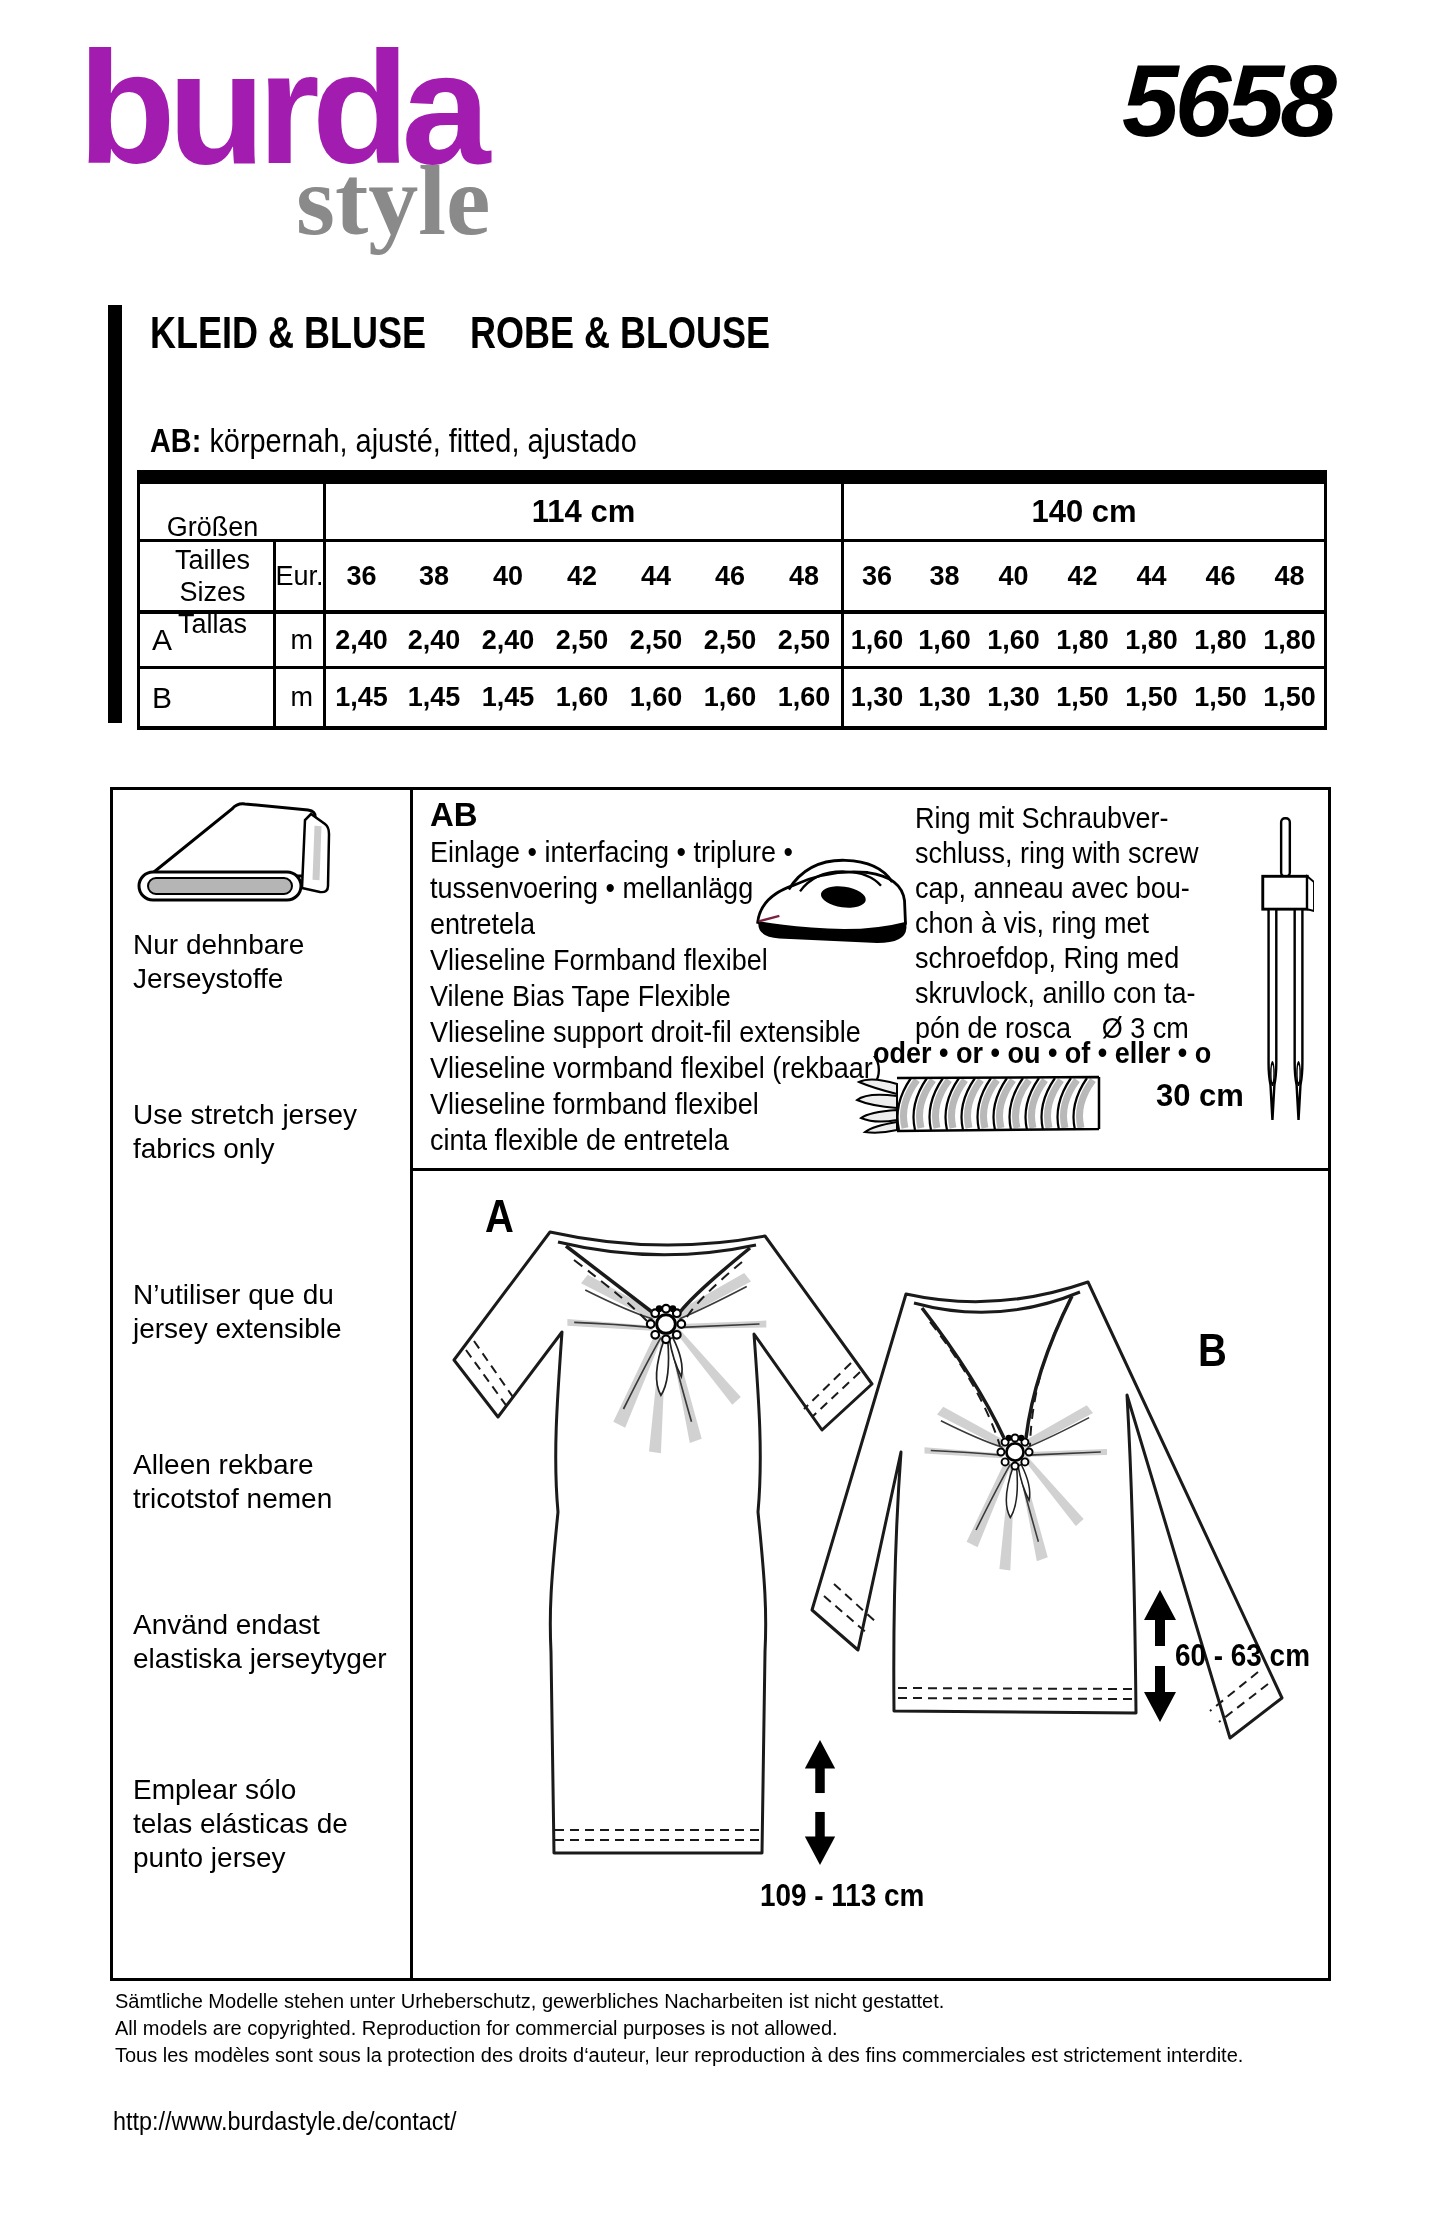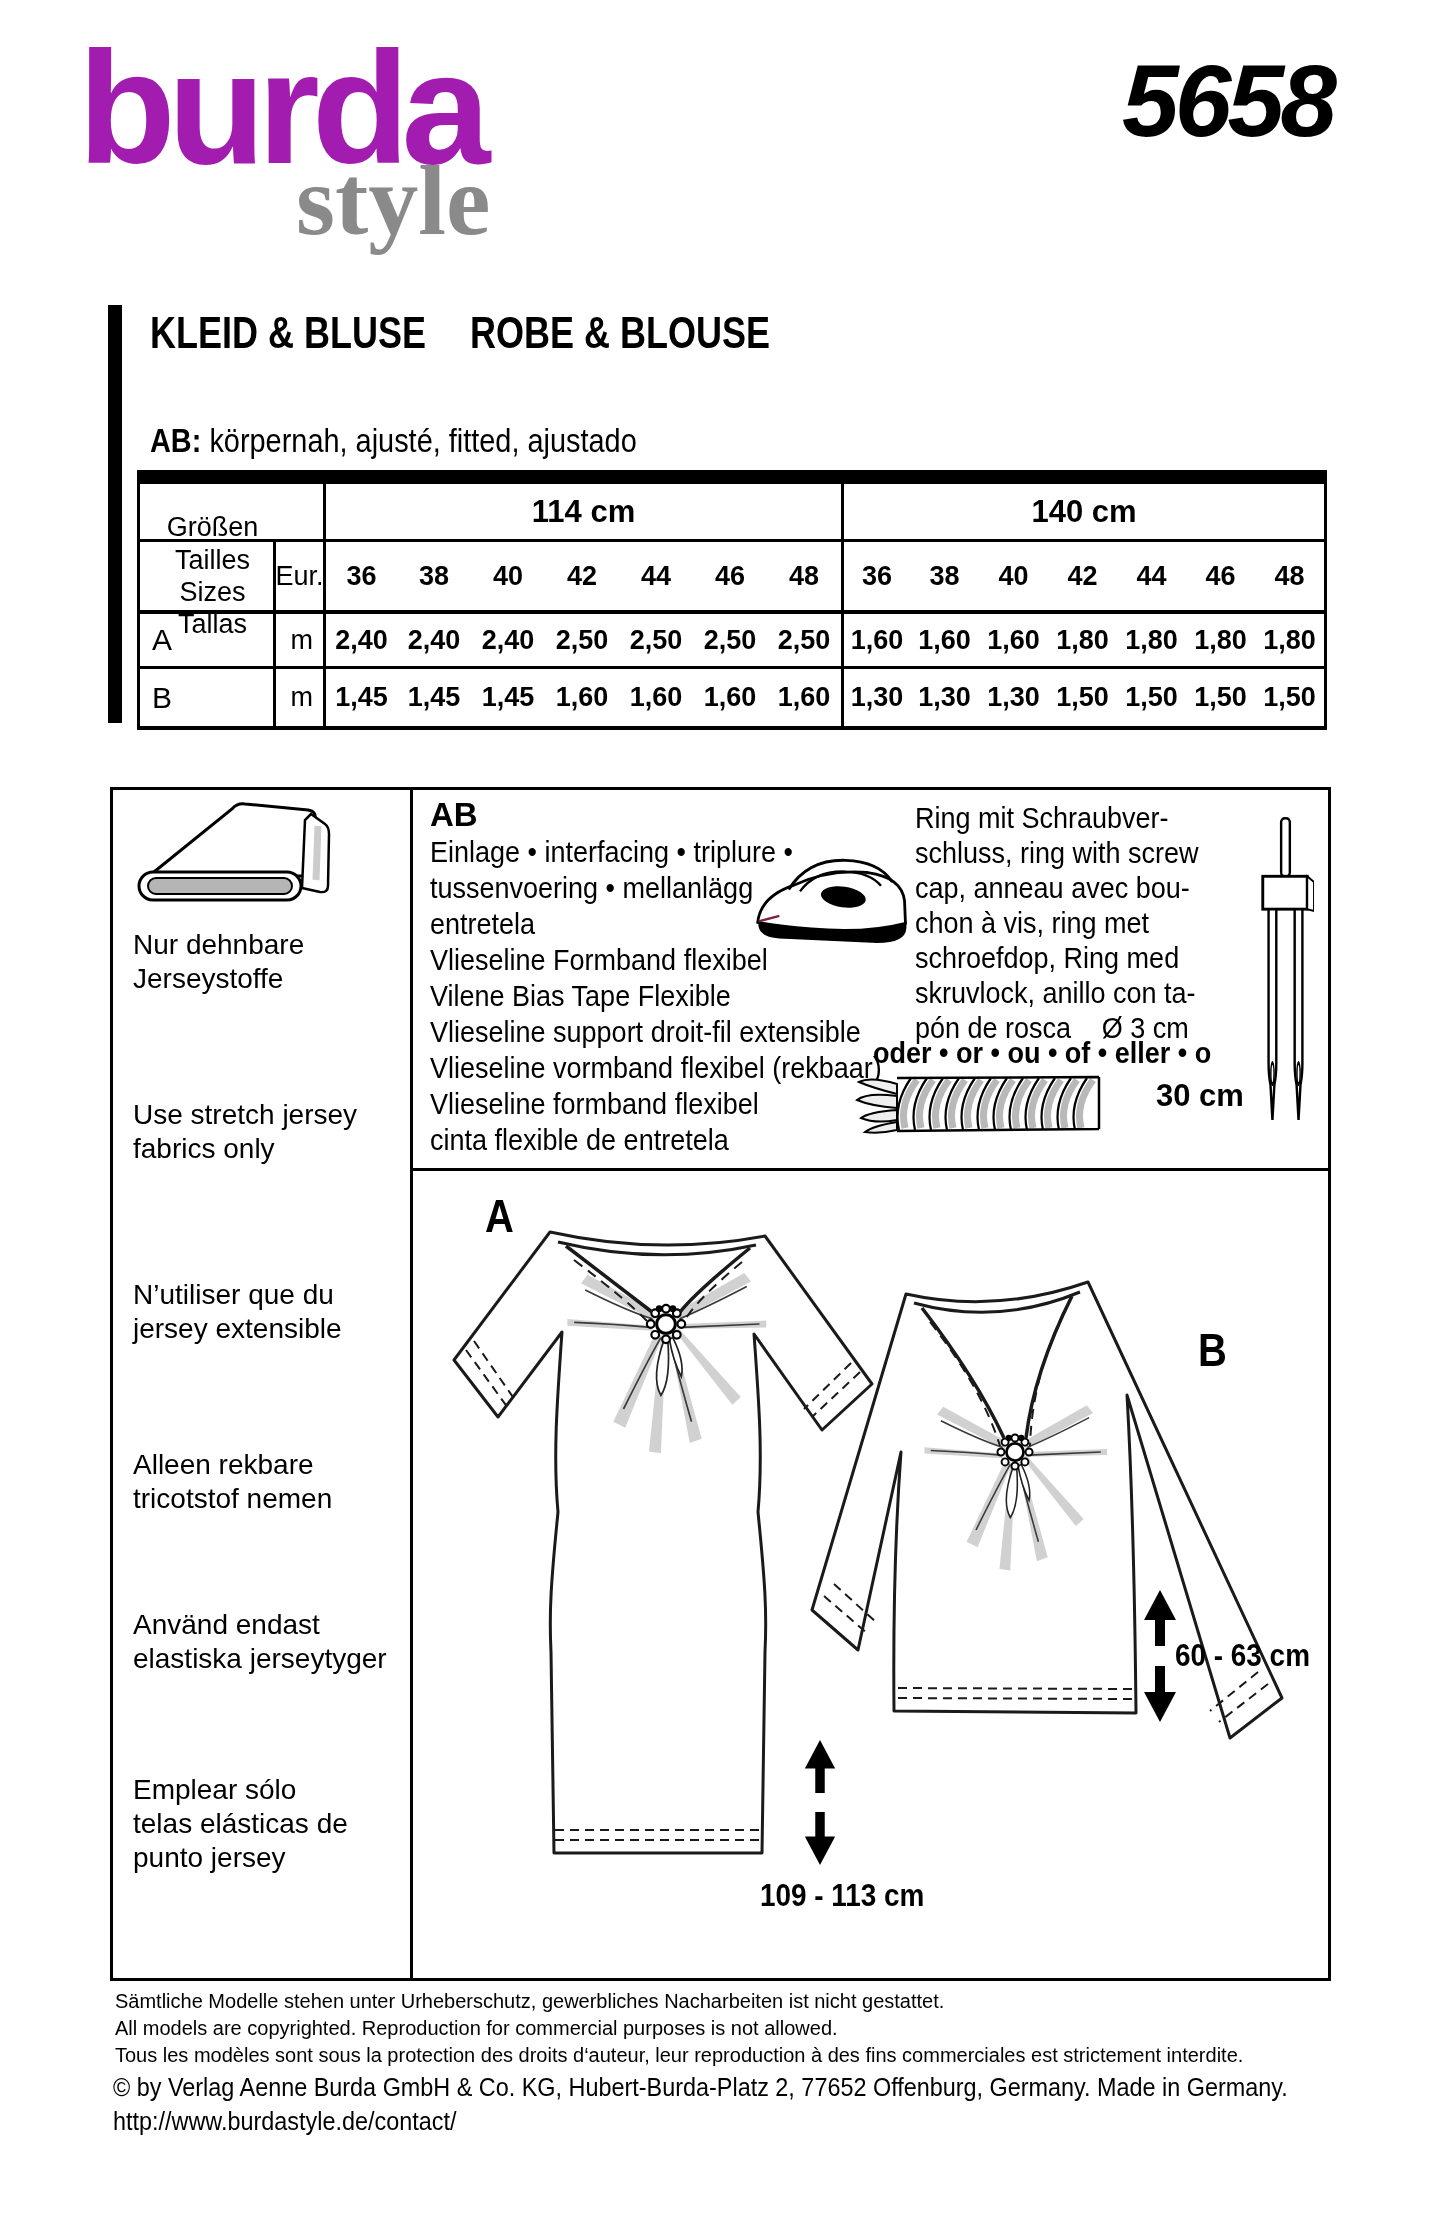--- a/index.html
+++ b/index.html
@@ -352,20 +352,17 @@
       <span class="cond9">109 - 113 cm</span>
     </div>
 
   </div>
 
   <div class="abs fineprint">
     <div>Sämtliche Modelle stehen unter Urheberschutz, gewerbliches Nacharbeiten ist nicht gestattet.</div>
     <div>All models are copyrighted. Reproduction for commercial purposes is not allowed.</div>
     <div>Tous les modèles sont sous la protection des droits d‘auteur, leur reproduction à des fins commerciales est strictement interdite.</div>
   </div>
-  <div class="abs copyright">
-    <span class="cond9">© by Verlag Aenne Burda GmbH &amp; Co. KG, Hubert-Burda-Platz 2, 77652 Offenburg, Germany. Made in Germany.</span>
-  </div>
   <div class="abs url">
     <span class="cond9">http://www.burdastyle.de/contact/</span>
   </div>
 
 </div>
 
 </body></html>

